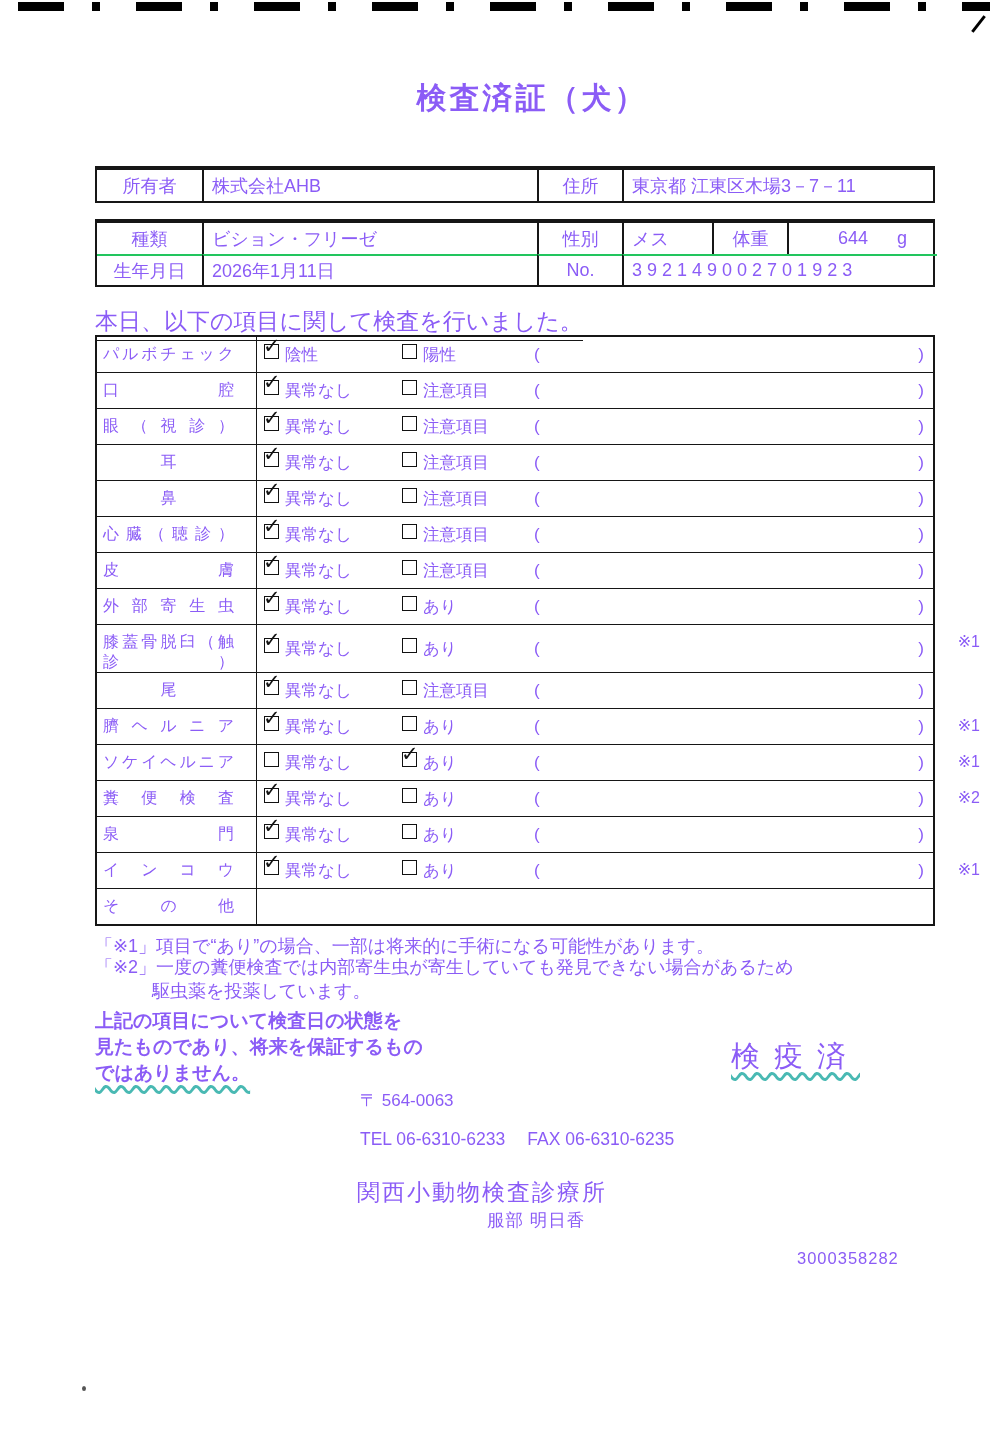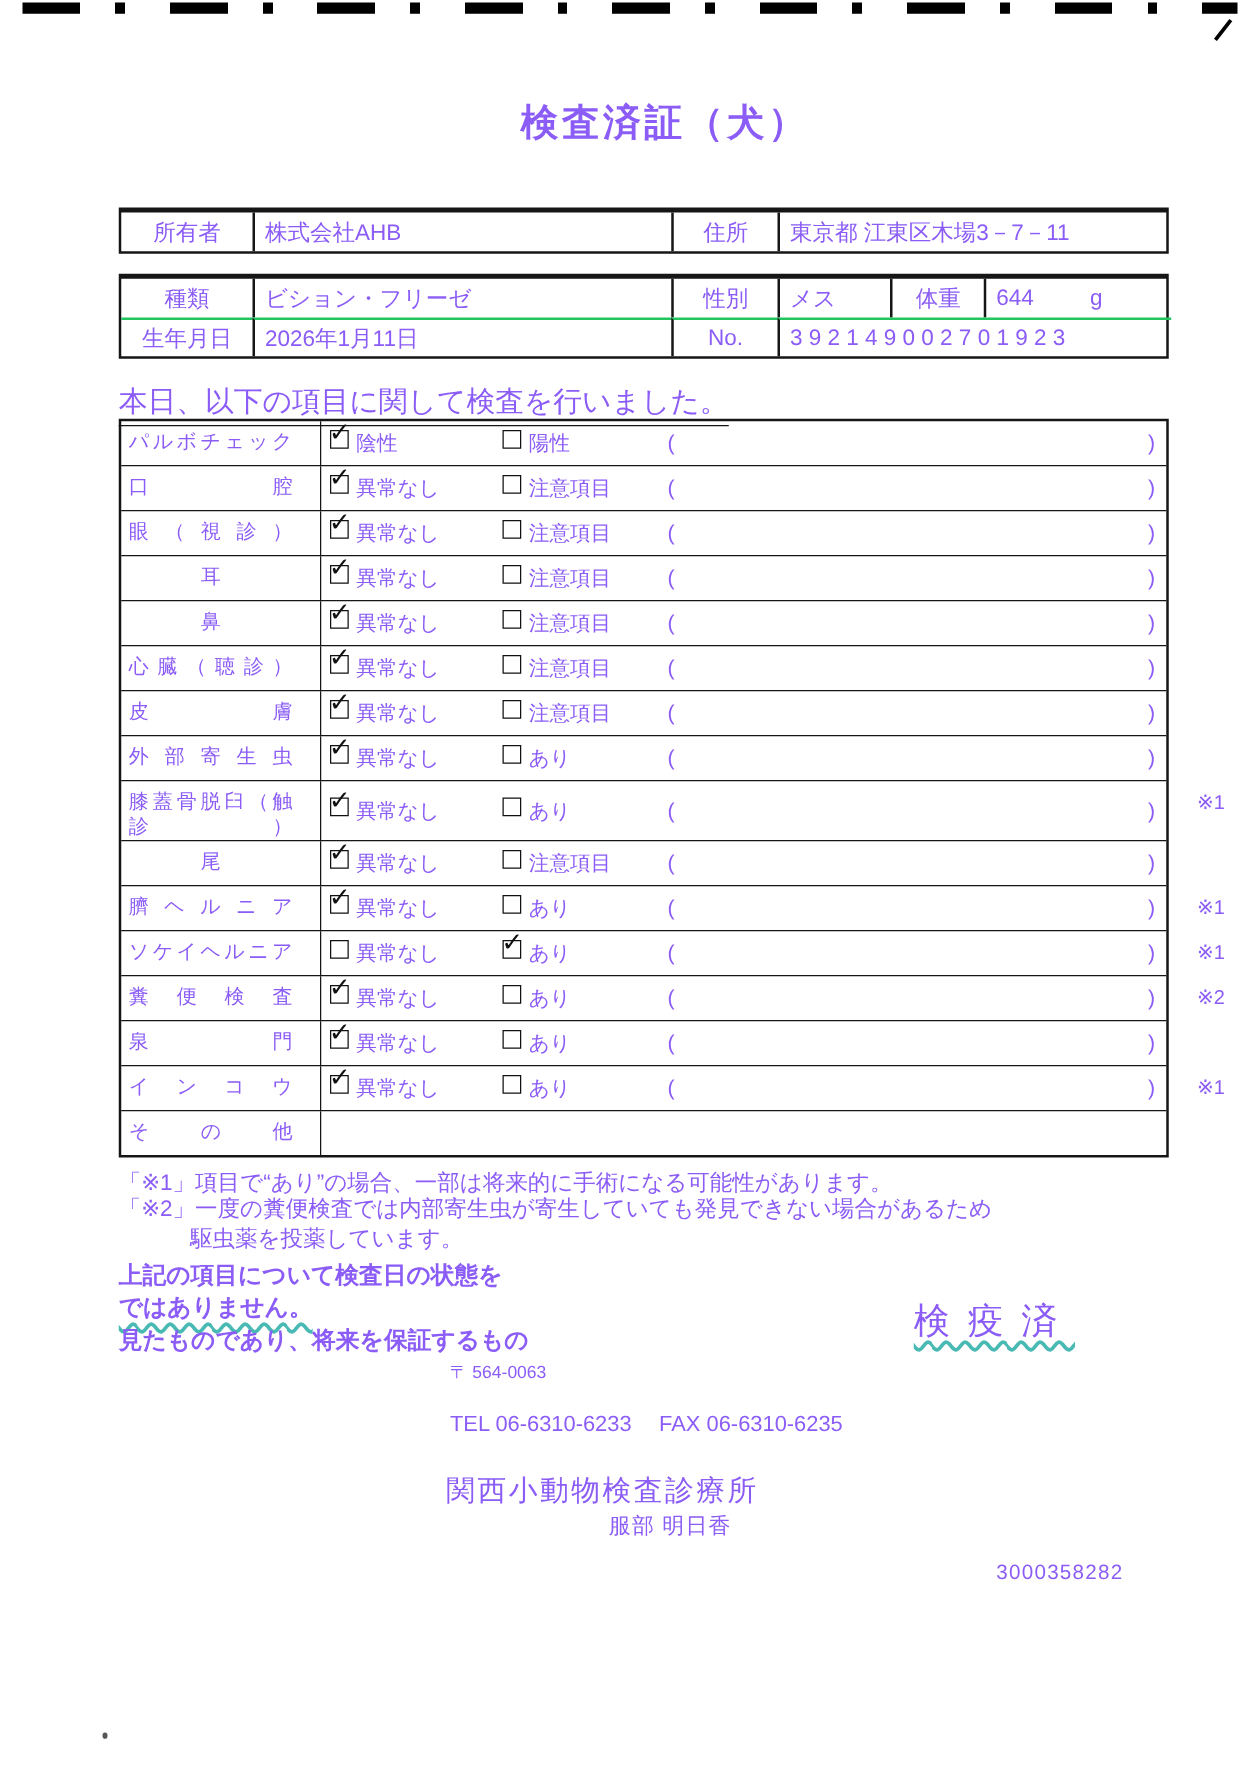--- a/index.html
+++ b/index.html
@@ -24,21 +24,21 @@
   
   .t1, .t2 { position:absolute; left:95px; width:840px; display:grid;
     border:2px solid #161616; border-top-width:4px; box-sizing:border-box; font-size:18px; }
   .t1 { top:166px; grid-template-columns:105px 335px 85px 1fr; }
   .t2 { top:219px; grid-template-columns:105px 335px 85px 90px 75px 150px; }
   .t1 > div, .t2 > div { min-height:31px; display:flex; align-items:center;
     padding:0 8px; border-left:2px solid #161616; box-sizing:border-box; }
   .t1 > div.c1, .t2 > div.c1 { border-left:none; }
   .t2 > div.r2 { border-top:2px solid #22c55e; }
   .lbl { justify-content:center; }
-  .wv { justify-content:flex-start; gap:45px; padding-right:30px !important; }
+  .wv { justify-content:flex-end; gap:29px; padding-right:30px !important; }
   .digits { letter-spacing:5px; }
   .no-span { grid-column:4 / 7; }
 
   .intro { position:absolute; left:95px; top:306px; font-size:23px;
     border-bottom:1.5px solid #161616; padding-bottom:3px; }
 
   
   .insp { position:absolute; left:95px; top:335px; width:840px;
     border:2.5px solid #161616; box-sizing:border-box; }
   .irow { display:flex; align-items:stretch; min-height:35px; position:relative;
@@ -67,21 +67,21 @@
   
   .disc { position:absolute; left:95px; top:1008px; font-size:19px; font-weight:600; line-height:26px; }
   .scrib { text-decoration:underline; text-decoration-style:wavy;
     text-decoration-color:var(--scan_highlight,#49b9b3);
     text-decoration-thickness:2.5px; text-underline-offset:6px; }
 
   .stamp { position:absolute; left:731px; top:1037px; font-size:29px;
     letter-spacing:14px; font-weight:500; white-space:nowrap; }
 
   
-  .postal { position:absolute; left:360px; top:1089px; font-size:14px; display:flex; gap:48px; }
+  .postal { position:absolute; left:360px; top:1089px; font-size:17px; display:flex; gap:48px; }
   .telfax { position:absolute; left:360px; top:1129px; font-size:17.5px; display:flex; gap:22px; }
   .clinic { position:absolute; left:357px; top:1177px; font-size:23px; letter-spacing:2px; }
   .staff  { position:absolute; left:487px; top:1208px; font-size:17.5px; letter-spacing:1px; }
   .serial { position:absolute; left:797px; top:1249px; font-size:16.5px; letter-spacing:1px; }
 </style>
 </head>
 <body>
 
 <div class="page">
   <div class="marks-top"></div>
@@ -378,22 +378,22 @@
     </div>
 
   </div>
 
   <div class="note1">「※1」項目で“あり”の場合、一部は将来的に手術になる可能性があります。</div>
   <div class="note2a">「※2」一度の糞便検査では内部寄生虫が寄生していても発見できない場合があるため</div>
   <div class="note2b">駆虫薬を投薬しています。</div>
 
   <div class="disc">
     <div>上記の項目について検査日の状態を</div>
+    <div>見たものであり、将来を保証するもの</div>
     <div><span class="scrib">ではありません。</span></div>
-    <div>見たものであり、将来を保証するもの</div>
   </div>
 
   <div class="stamp scrib">検疫済</div>
 
   <div class="postal">
     <span>〒 564-0063</span>
   </div>
   <div class="telfax">
     <span>TEL 06-6310-6233</span>
     <span>FAX 06-6310-6235</span>

